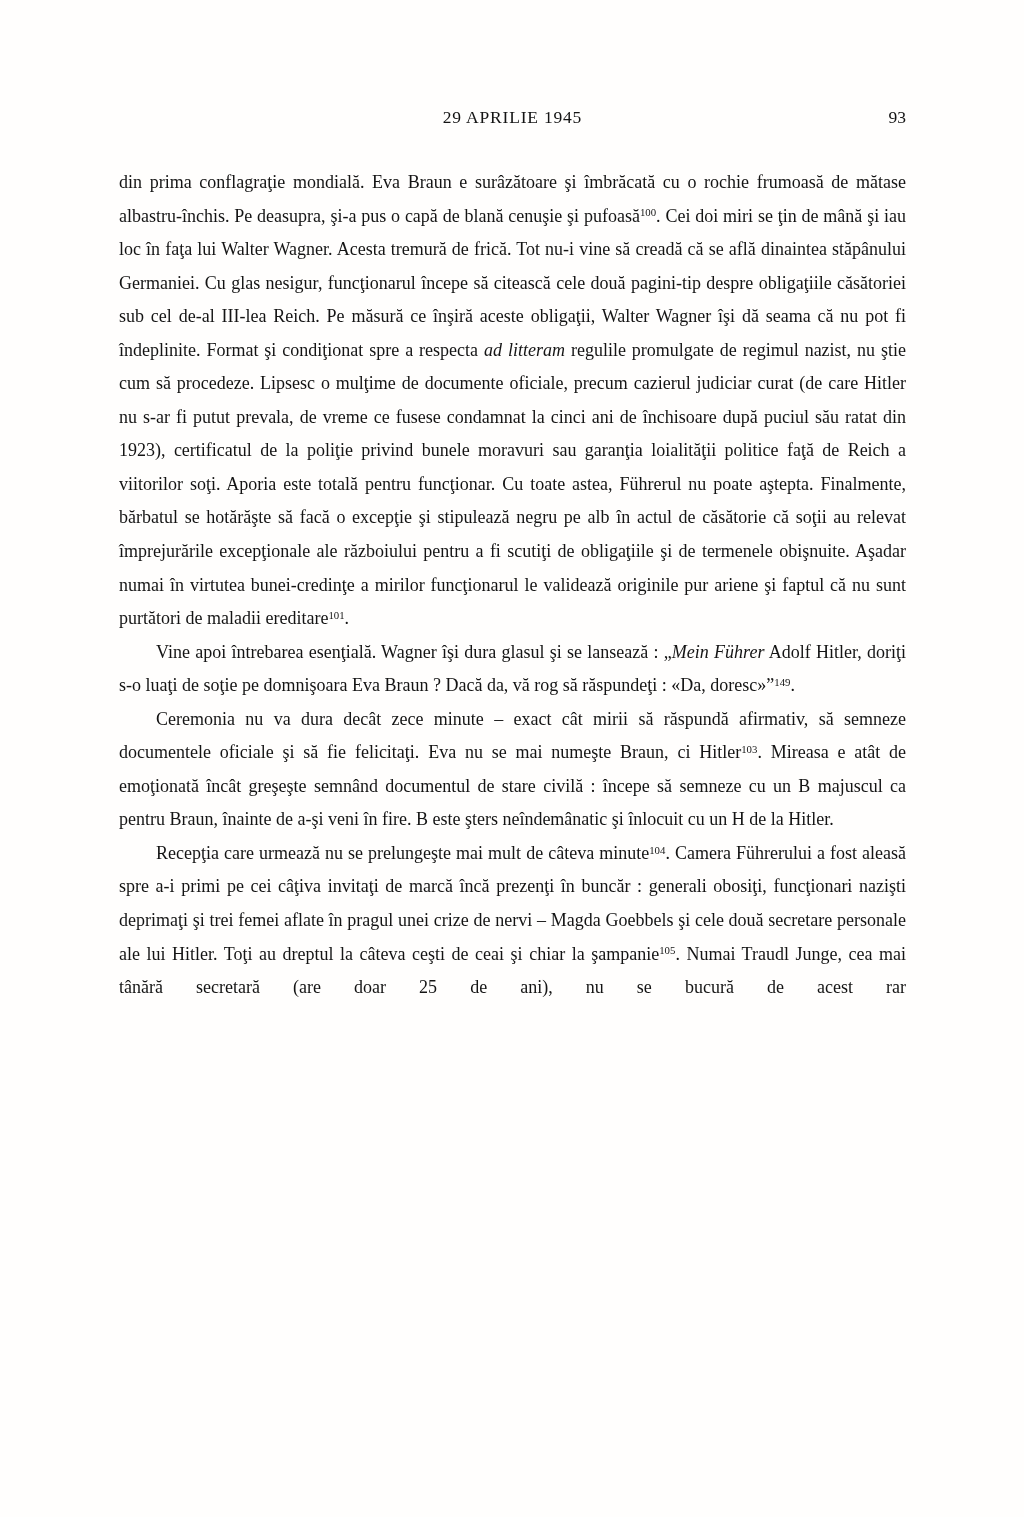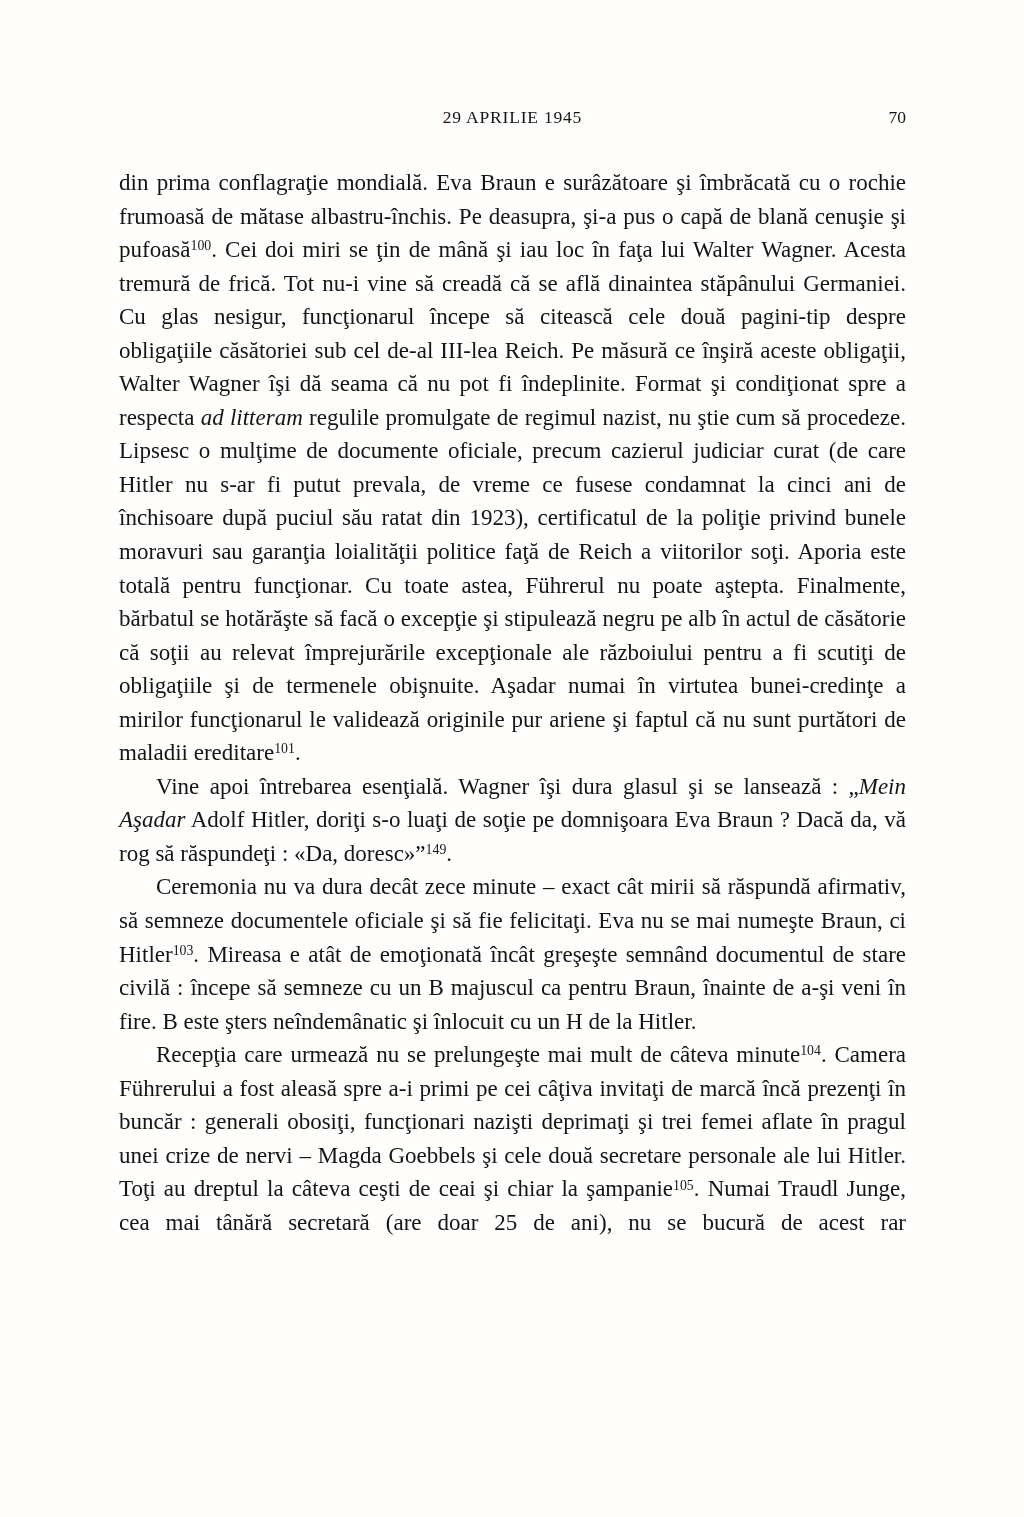--- a/index.html
+++ b/index.html
@@ -21,21 +21,21 @@
     font-size: 17.5px;
     letter-spacing: 0.8px;
   }
   .running-title { display: block; text-align: center; font-family: Liberation Serif, serif; }
   .page-number { position: absolute; right: 0; top: 0; letter-spacing: 0; }
   .text-block {
     position: absolute;
     top: 166px;
     left: 119px;
     width: 787px;
-    font-size: 23px;
+    font-size: 18px;
     line-height: 33.55px;
     text-align: justify;
     hyphens: none;
   }
   p.para { margin: 0; }
   p.para.indent { text-indent: 37px; }
   p.para.jlast { text-align-last: justify; }
   em { font-style: italic; }
   sup.fn {
     font-size: 0.6em;
@@ -45,22 +45,22 @@
     vertical-align: baseline;
     letter-spacing: 0;
   }
 </style>
 </head>
 <body>
 
 <div class="page">
   <header class="running-head">
     <span class="running-title">29 APRILIE 1945</span>
-    <span class="page-number">70</span>
+    <span class="page-number">93</span>
   </header>
 
   <main class="text-block" id="paragraphs">
       <p class="para"><span>din prima conflagraţie mondială. Eva Braun e surâzătoare şi îmbrăcată cu o rochie frumoasă de mătase albastru-închis. Pe deasupra, şi-a pus o capă de blană cenuşie şi pufoasă</span><sup class="fn">100</sup><span>. Cei doi miri se ţin de mână şi iau loc în faţa lui Walter Wagner. Acesta tremură de frică. Tot nu-i vine să creadă că se află dinaintea stăpânului Germaniei. Cu glas nesigur, funcţionarul începe să citească cele două pagini-tip despre obligaţiile căsătoriei sub cel de-al III-lea Reich. Pe măsură ce înşiră aceste obligaţii, Walter Wagner îşi dă seama că nu pot fi îndeplinite. Format şi condiţionat spre a respecta </span><em>ad litteram</em><span> regulile promulgate de regimul nazist, nu ştie cum să procedeze. Lipsesc o mulţime de documente oficiale, precum cazierul judiciar curat (de care Hitler nu s-ar fi putut prevala, de vreme ce fusese condamnat la cinci ani de închisoare după puciul său ratat din 1923), certificatul de la poliţie privind bunele moravuri sau garanţia loialităţii politice faţă de Reich a viitorilor soţi. Aporia este totală pentru funcţionar. Cu toate astea, Führerul nu poate aştepta. Finalmente, bărbatul se hotărăşte să facă o excepţie şi stipulează negru pe alb în actul de căsătorie că soţii au relevat împrejurările excepţionale ale războiului pentru a fi scutiţi de obligaţiile şi de termenele obişnuite. Aşadar numai în virtutea bunei-credinţe a mirilor funcţionarul le validează originile pur ariene şi faptul că nu sunt purtători de maladii ereditare</span><sup class="fn">101</sup><span>.</span></p>
-      <p class="para indent"><span>Vine apoi întrebarea esenţială. Wagner îşi dura glasul şi se lansează : „</span><em>Mein Aşadar</em><span> Adolf Hitler, doriţi s-o luaţi de soţie pe domnişoara Eva Braun ? Dacă da, vă rog să răspundeţi : «Da, doresc»”</span><sup class="fn">149</sup><span>.</span></p>
+      <p class="para indent"><span>Vine apoi întrebarea esenţială. Wagner îşi dura glasul şi se lansează : „</span><em>Mein Führer</em><span> Adolf Hitler, doriţi s-o luaţi de soţie pe domnişoara Eva Braun ? Dacă da, vă rog să răspundeţi : «Da, doresc»”</span><sup class="fn">149</sup><span>.</span></p>
       <p class="para indent"><span>Ceremonia nu va dura decât zece minute – exact cât mirii să răspundă afirmativ, să semneze documentele oficiale şi să fie felicitaţi. Eva nu se mai numeşte Braun, ci Hitler</span><sup class="fn">103</sup><span>. Mireasa e atât de emoţionată încât greşeşte semnând documentul de stare civilă : începe să semneze cu un B majuscul ca pentru Braun, înainte de a-şi veni în fire. B este şters neîndemânatic şi înlocuit cu un H de la Hitler.</span></p>
       <p class="para indent jlast"><span>Recepţia care urmează nu se prelungeşte mai mult de câteva minute</span><sup class="fn">104</sup><span>. Camera Führerului a fost aleasă spre a-i primi pe cei câţiva invitaţi de marcă încă prezenţi în buncăr : generali obosiţi, funcţionari nazişti deprimaţi şi trei femei aflate în pragul unei crize de nervi – Magda Goebbels şi cele două secretare personale ale lui Hitler. Toţi au dreptul la câteva ceşti de ceai şi chiar la şampanie</span><sup class="fn">105</sup><span>. Numai Traudl Junge, cea mai tânără secretară (are doar 25 de ani), nu se bucură de acest rar</span></p>
     </main>
 </div>
 
 </body></html>

